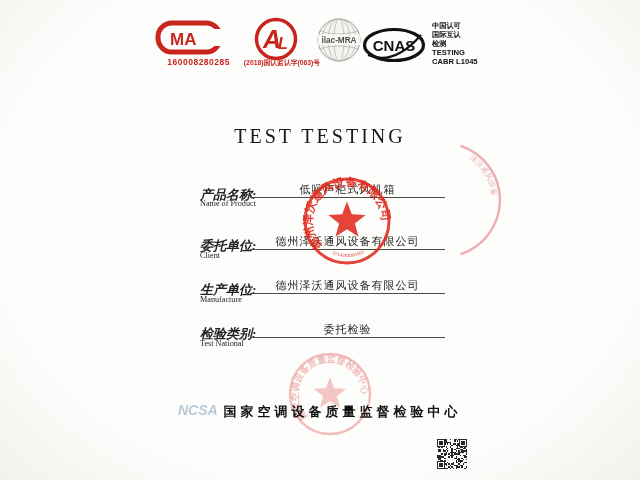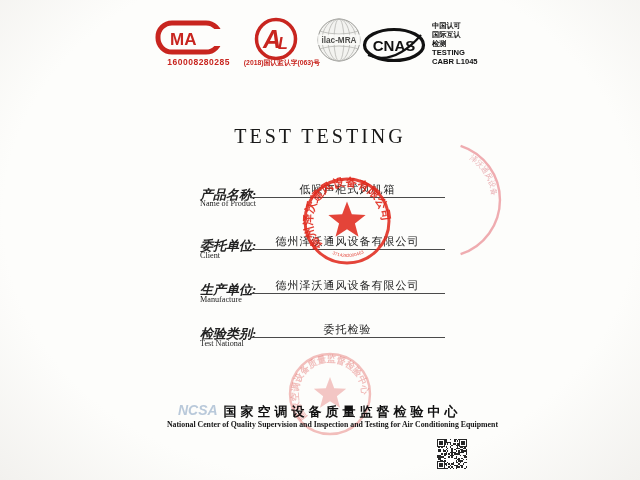--- a/index.html
+++ b/index.html
@@ -147,21 +147,20 @@
       </defs>
     <circle cx="0" cy="0" r="40" fill="none" stroke="rgba(222,72,70,0.35)" stroke-width="2.4"></circle>
     <polygon points="0,-17 4.2,-5.8 16.2,-5.3 6.9,2.2 10,13.8 0,7.2 -10,13.8 -6.9,2.2 -16.2,-5.3 -4.2,-5.8" fill="rgba(222,72,70,0.3)"></polygon>
     <text font-size="9" font-weight="bold" fill="rgba(222,72,70,0.35)">
       <textPath href="#arcTop2" startOffset="0">国家空调设备质量监督检验中心</textPath>
     </text>
   </svg>
 
   <div class="ncsa-logo">NCSA</div>
   <div class="center-zh">国家空调设备质量监督检验中心</div>
-  <div class="center-en">National Center of Quality Supervision and Inspection and Testing for Air Conditioning Equipment</div>
 
   <div class="qr">
       <i style="left:0.00px;top:0.00px;width:1.43px;height:1.43px"></i>
       <i style="left:4.29px;top:0.00px;width:1.43px;height:1.43px"></i>
       <i style="left:7.14px;top:0.00px;width:1.43px;height:1.43px"></i>
       <i style="left:8.57px;top:0.00px;width:1.43px;height:1.43px"></i>
       <i style="left:12.86px;top:0.00px;width:1.43px;height:1.43px"></i>
       <i style="left:17.14px;top:0.00px;width:1.43px;height:1.43px"></i>
       <i style="left:18.57px;top:0.00px;width:1.43px;height:1.43px"></i>
       <i style="left:21.43px;top:0.00px;width:1.43px;height:1.43px"></i>

